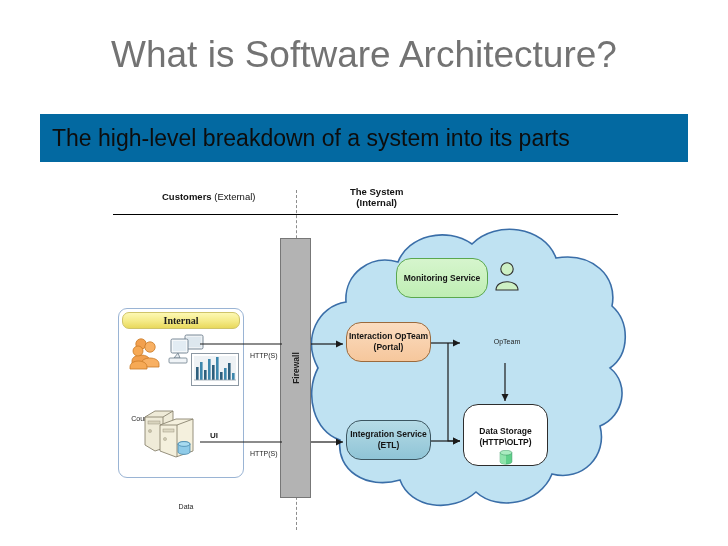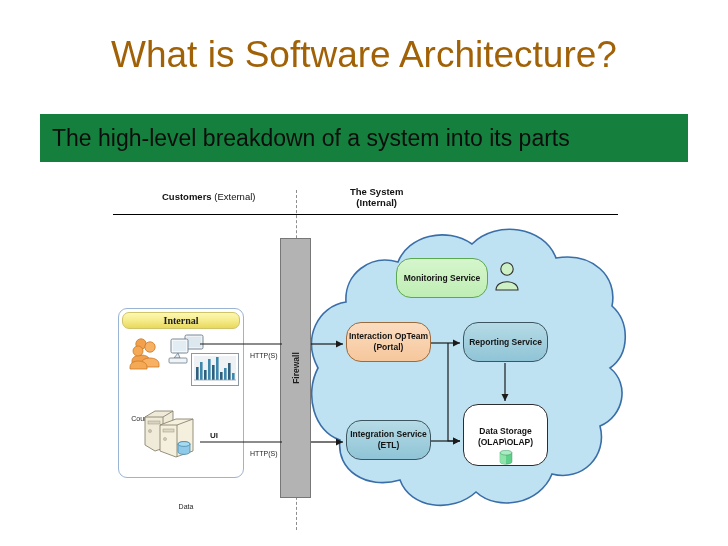--- a/index.html
+++ b/index.html
@@ -17,33 +17,33 @@
 
   
   .slide-title {
     position: absolute;
     left: 0;
     top: 34px;
     width: 728px;
     text-align: center;
     font-size: 37px;
     font-weight: 400;
-    color: #a16207;
+    color: #737373;
     letter-spacing: 0px;
     white-space: nowrap;
   }
 
   
   .banner {
     position: absolute;
     left: 40px;
     top: 114px;
     width: 648px;
     height: 48px;
-    background: #15803d;
+    background: #0369a1;
     display: flex;
     align-items: center;
     padding-left: 12px;
     box-sizing: border-box;
   }
   .banner-text {
     font-size: 23px;
     color: #0d0d0d;
     white-space: nowrap;
   }
@@ -330,34 +330,31 @@
   </svg>
   <div class="icon-label" style="left:388px; top:112px; width:38px;">OpTeam</div>
 
   <div class="svc svc-interaction">
     <div>
       <div>Interaction OpTeam</div>
       <div>(Portal)</div>
     </div>
   </div>
 
-  <div class="svc svc-reporting">
-    <span>Reporting Service</span>
-  </div>
 
   <div class="svc svc-integration">
     <div>
       <div>Integration Service</div>
       <div>(ETL)</div>
     </div>
   </div>
 
   <div class="svc svc-storage">
     <div>Data Storage</div>
-    <div>(OLAP\OLAP)</div>
+    <div>(HTTP\OLTP)</div>
     <svg width="30" height="28" viewBox="0 0 30 28" style="margin-top:2px;">
       <path d="M 4 5 L 4 22 A 11 4.5 0 0 0 26 22 L 26 5 Z" fill="#5fd08a" stroke="#2f8f57" stroke-width="0.9"></path>
       <path d="M 4 5 L 4 22 A 11 4.5 0 0 0 15 26.5 L 15 5 Z" fill="#8ee3ab" stroke="none"></path>
       <ellipse cx="15" cy="5" rx="11" ry="4.5" fill="#a9ecc0" stroke="#2f8f57" stroke-width="0.9"></ellipse>
     </svg>
   </div>
 
   <svg class="arrows" viewBox="0 0 528 352">
     <defs>
       <marker id="ah" markerWidth="7" markerHeight="7" refX="6" refY="3" orient="auto">

